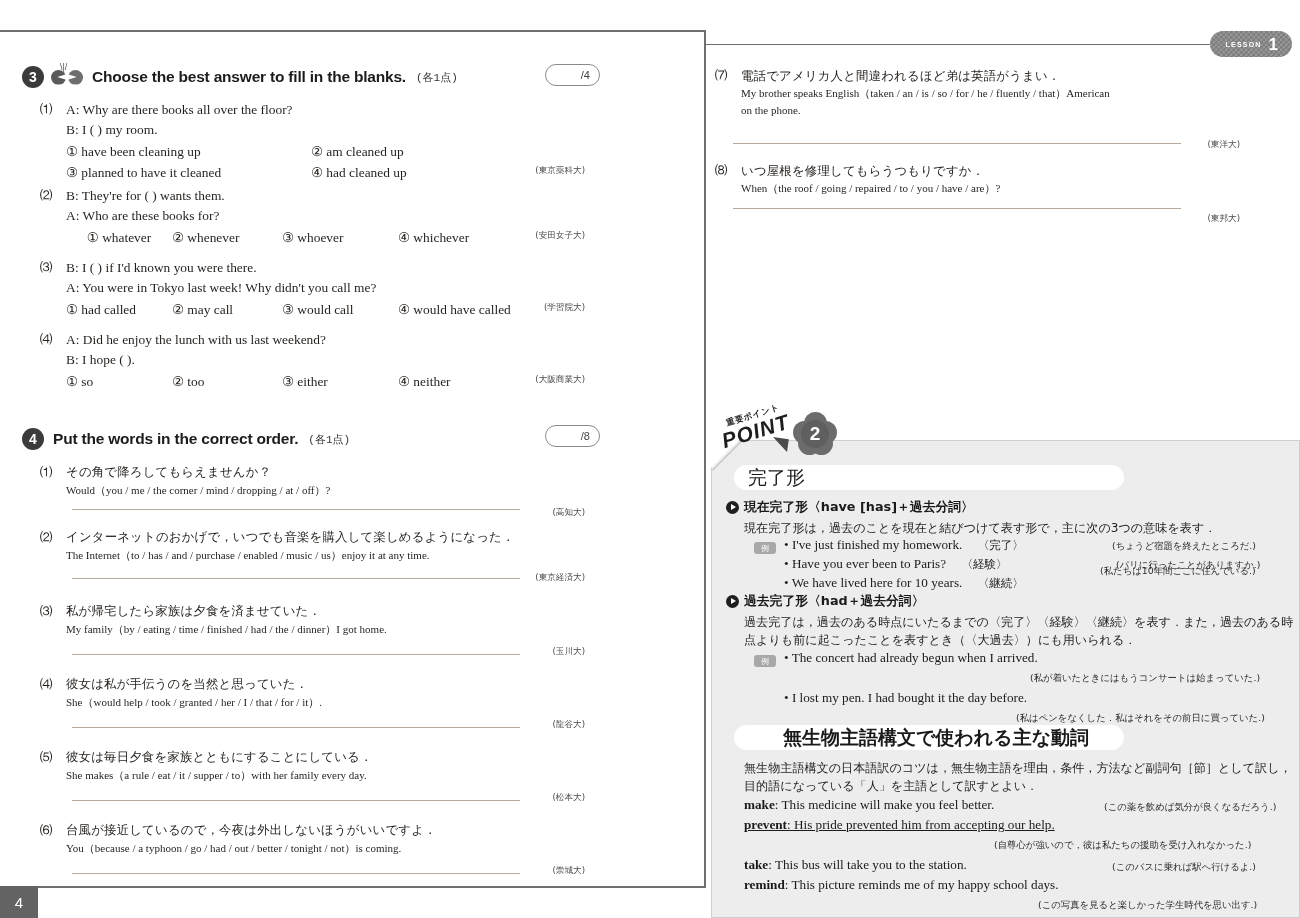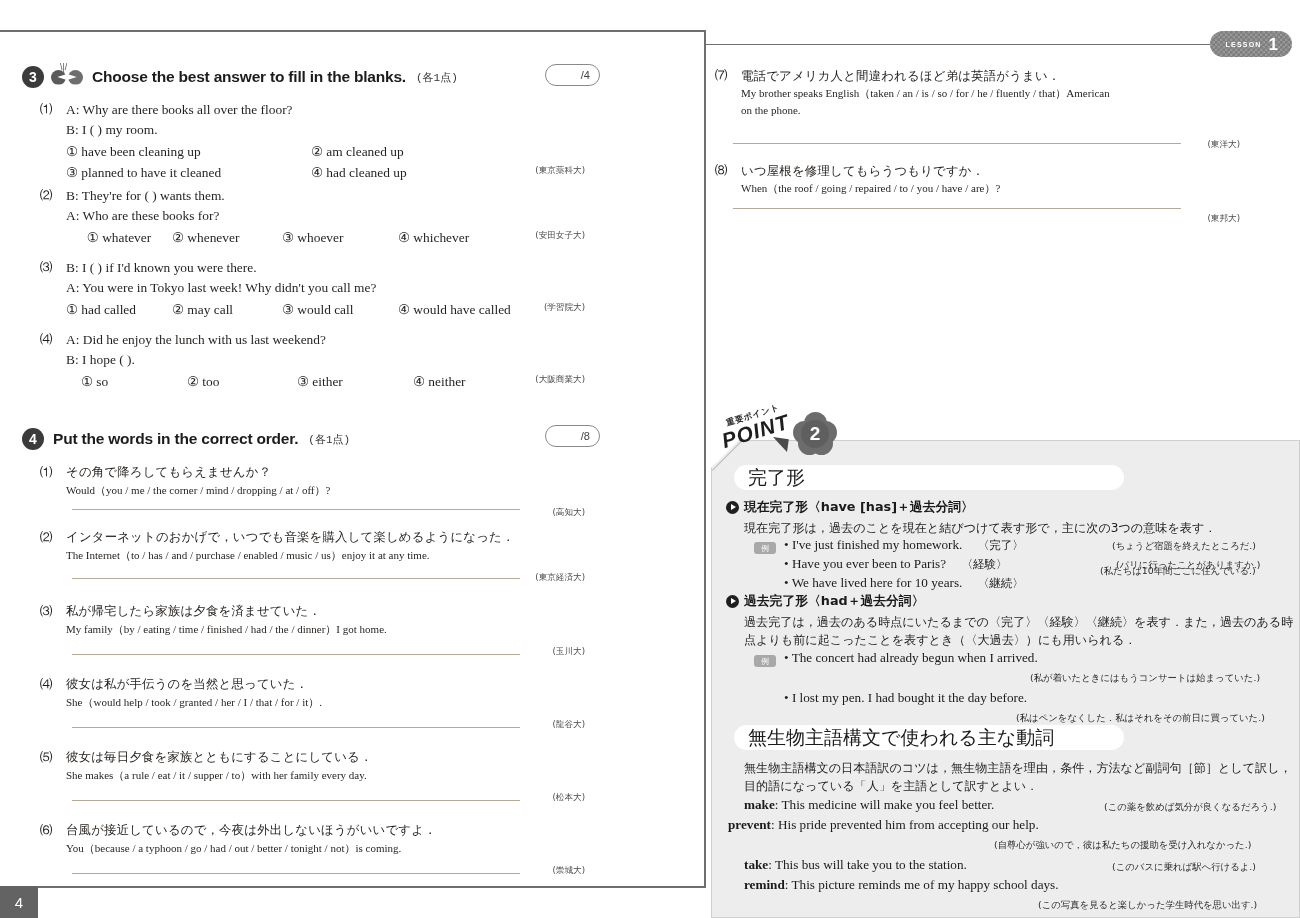--- a/index.html
+++ b/index.html
@@ -338,21 +338,21 @@
       </div>
       <span class="univ" style="top:43px; right:-5px;">(学習院大)</span>
     </div>
 
     <div class="q" style="left:40px; top:330px; width:540px;">
       <span class="qnum">⑷</span>
       <div class="qbody">
         <div class="line-ab">A: Did he enjoy the lunch with us last weekend?</div>
         <div class="line-ab">B: I hope (          ).</div>
         <div class="choices">
-          <span class="choice" style="width:106px;margin-left:15px;">① so</span>
+          <span class="choice" style="width:106px;">① so</span>
           <span class="choice" style="width:110px;">② too</span>
           <span class="choice" style="width:116px;">③ either</span>
           <span class="choice">④ neither</span>
         </div>
       </div>
       <span class="univ" style="top:43px; right:-5px;">(大阪商業大)</span>
     </div>
 
     <div class="section" style="left:22px; top:428px;">
       <div class="sec-head">
@@ -492,33 +492,33 @@
       <div class="ex-line" style="left:72px; top:209px;">
         <span>• The concert had already begun when I arrived.</span>
       </div>
       <div class="jp-note" style="left:318px; top:231px;">(私が着いたときにはもうコンサートは始まっていた.)</div>
 
       <div class="ex-line" style="left:72px; top:249px;">
         <span>• I lost my pen.  I had bought it the day before.</span>
       </div>
       <div class="jp-note" style="left:304px; top:271px;">(私はペンをなくした．私はそれをその前日に買っていた.)</div>
 
-      <div class="pill-title" style="left:22px; top:284px; width:390px; font-weight:normal;">
+      <div class="pill-title" style="left:22px; top:284px; width:390px; font-weight:bold;justify-content:center;">
         <span>無生物主語構文で使われる主な動詞</span>
       </div>
 
       <div class="p-body" style="left:32px; top:318px; width:552px;">無生物主語構文の日本語訳のコツは，無生物主語を理由，条件，方法など副詞句［節］として訳し，</div>
       <div class="p-body" style="left:32px; top:336px; width:552px;">目的語になっている「人」を主語として訳すとよい．</div>
 
       <div class="ex-line" style="left:32px; top:356px;">
         <span class="verb">make</span><span>: This medicine will make you feel better.</span>
       </div>
       <div class="jp-note" style="left:392px; top:360px;">(この薬を飲めば気分が良くなるだろう.)</div>
 
-      <div class="ex-line" style="left:16px; top:376px;">
+      <div class="ex-line" style="left:32px; top:376px;text-decoration:underline;">
         <span class="verb">prevent</span><span>: His pride prevented him from accepting our help.</span>
       </div>
       <div class="jp-note" style="left:282px; top:398px;">(自尊心が強いので，彼は私たちの援助を受け入れなかった.)</div>
 
       <div class="ex-line" style="left:32px; top:416px;">
         <span class="verb">take</span><span>: This bus will take you to the station.</span>
       </div>
       <div class="jp-note" style="left:400px; top:420px;">(このバスに乗れば駅へ行けるよ.)</div>
 
       <div class="ex-line" style="left:32px; top:436px;">

